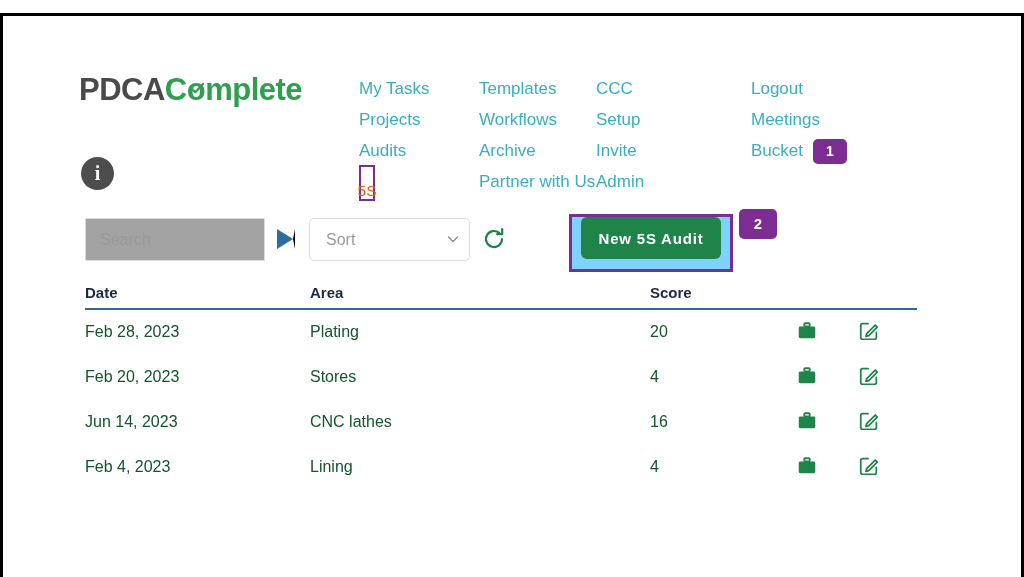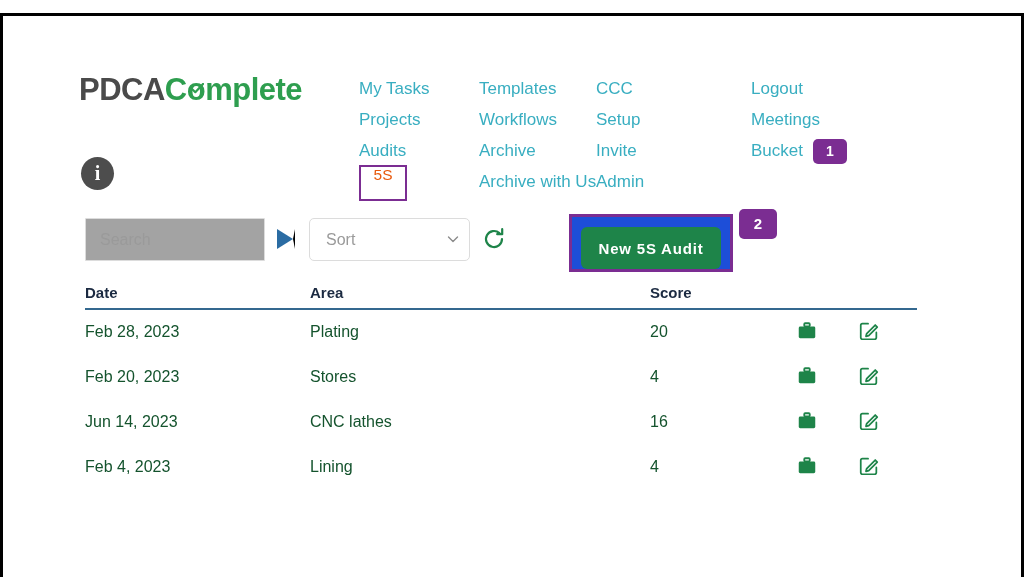--- a/index.html
+++ b/index.html
@@ -114,23 +114,23 @@
     border-radius: 5px;
     font-size: 14px;
     font-weight: bold;
     line-height: 25px;
     text-align: center;
     cursor: pointer;
   }
 
   .nav-5s-box {
     display: inline-flex;
-    align-items: flex-start;
+    align-items: flex-end;
     justify-content: center;
-    width: 48px;
+    width: 16px;
     height: 36px;
     border: 2.5px solid #7b2d92;
     background: #ffffff;
     cursor: pointer;
   }
   .nav-5s-text {
     color: #e8590c;
     font-size: 15.5px;
     line-height: 1;
   }
@@ -211,23 +211,23 @@
     cursor: pointer;
   }
 
   .new-audit-wrap {
     position: absolute;
     left: 566px;
     top: 0px;
     width: 164px;
     height: 58px;
     border: 3px solid #7b2d92;
-    background: #1d4ed8;
+    background: #7dd3fc;
     display: flex;
-    align-items: flex-end;
+    align-items: flex-start;
     justify-content: center;
   }
   .new-audit-btn {
     width: 140px;
     height: 42px;
     background: #1e8449;
     border: none;
     border-radius: 6px;
     color: #ffffff;
     font-family: "Liberation Sans", sans-serif;
@@ -358,21 +358,21 @@
       <div class="nav-cell">
         <a class="nav-link">Bucket</a>
         <span class="nav-badge">1</span>
       </div>
       <div class="nav-cell">
         <span class="nav-5s-box">
           <span class="nav-5s-text">5S</span>
         </span>
       </div>
       <div class="nav-cell">
-        <a class="nav-link">Archive with Us</a>
+        <a class="nav-link">Partner with Us</a>
       </div>
       <div class="nav-cell">
         <a class="nav-link">Admin</a>
       </div>
 
     </div>
   </div>
 
   <div class="controls-row">
 

